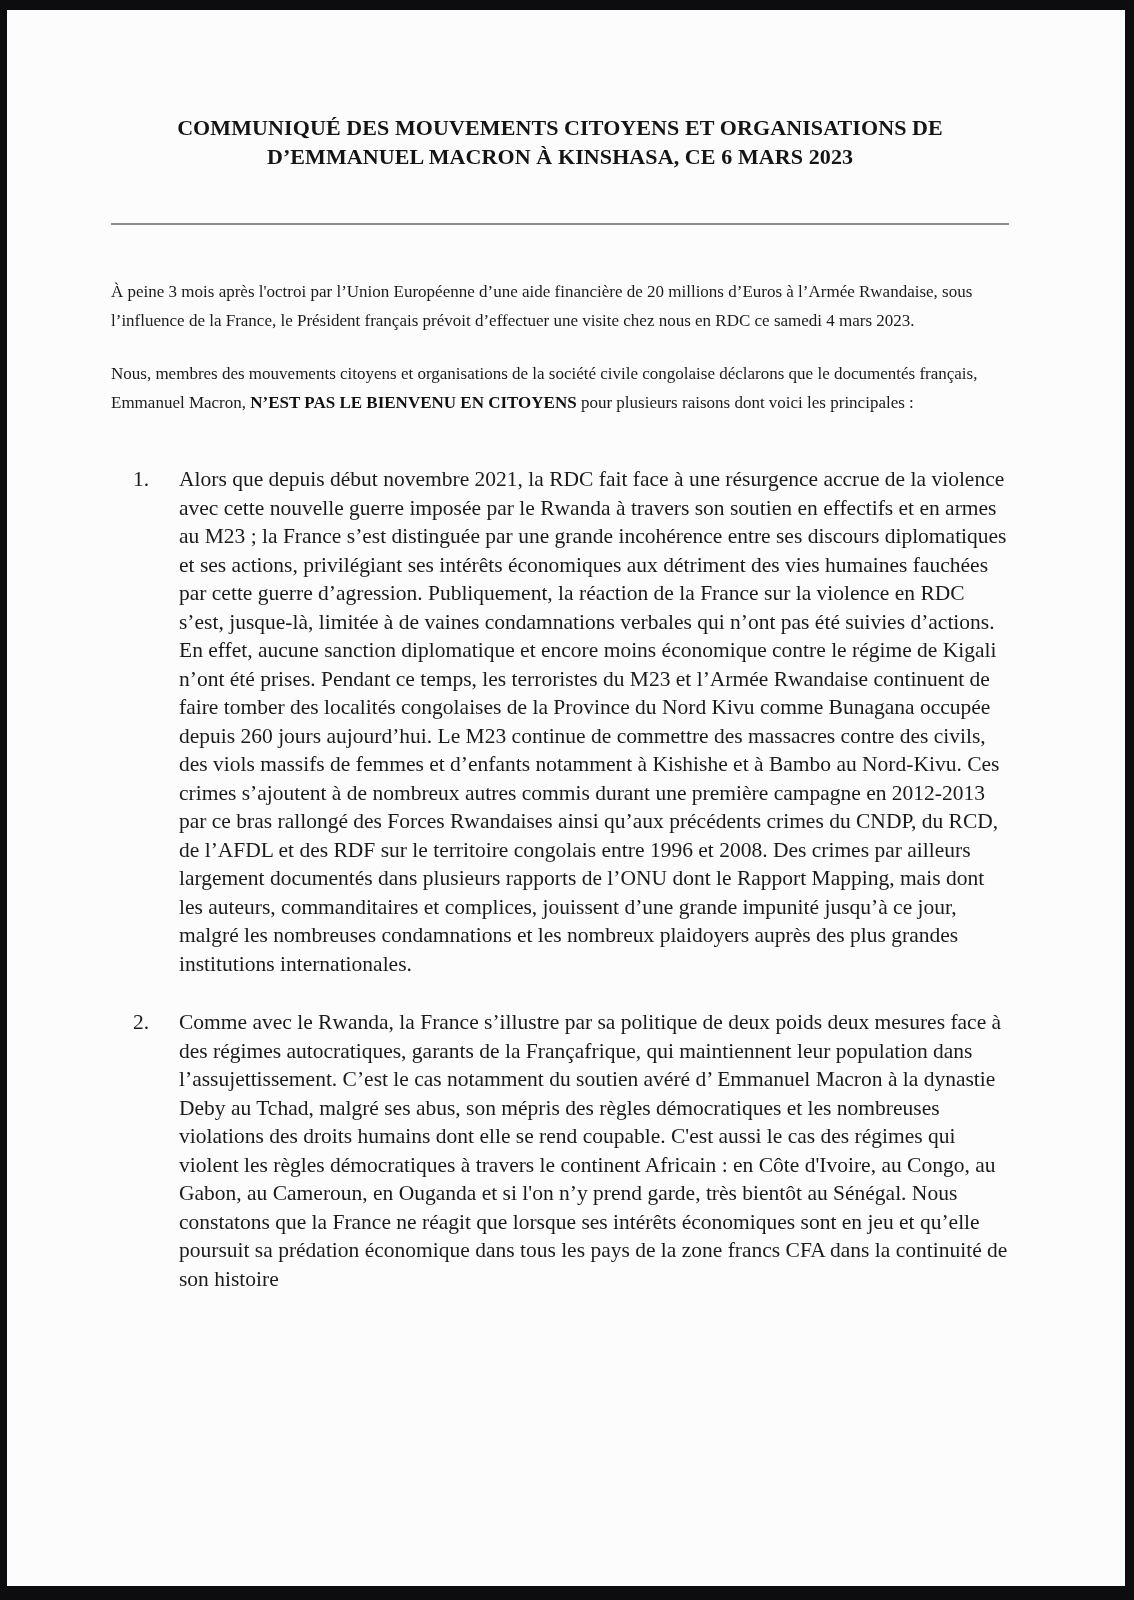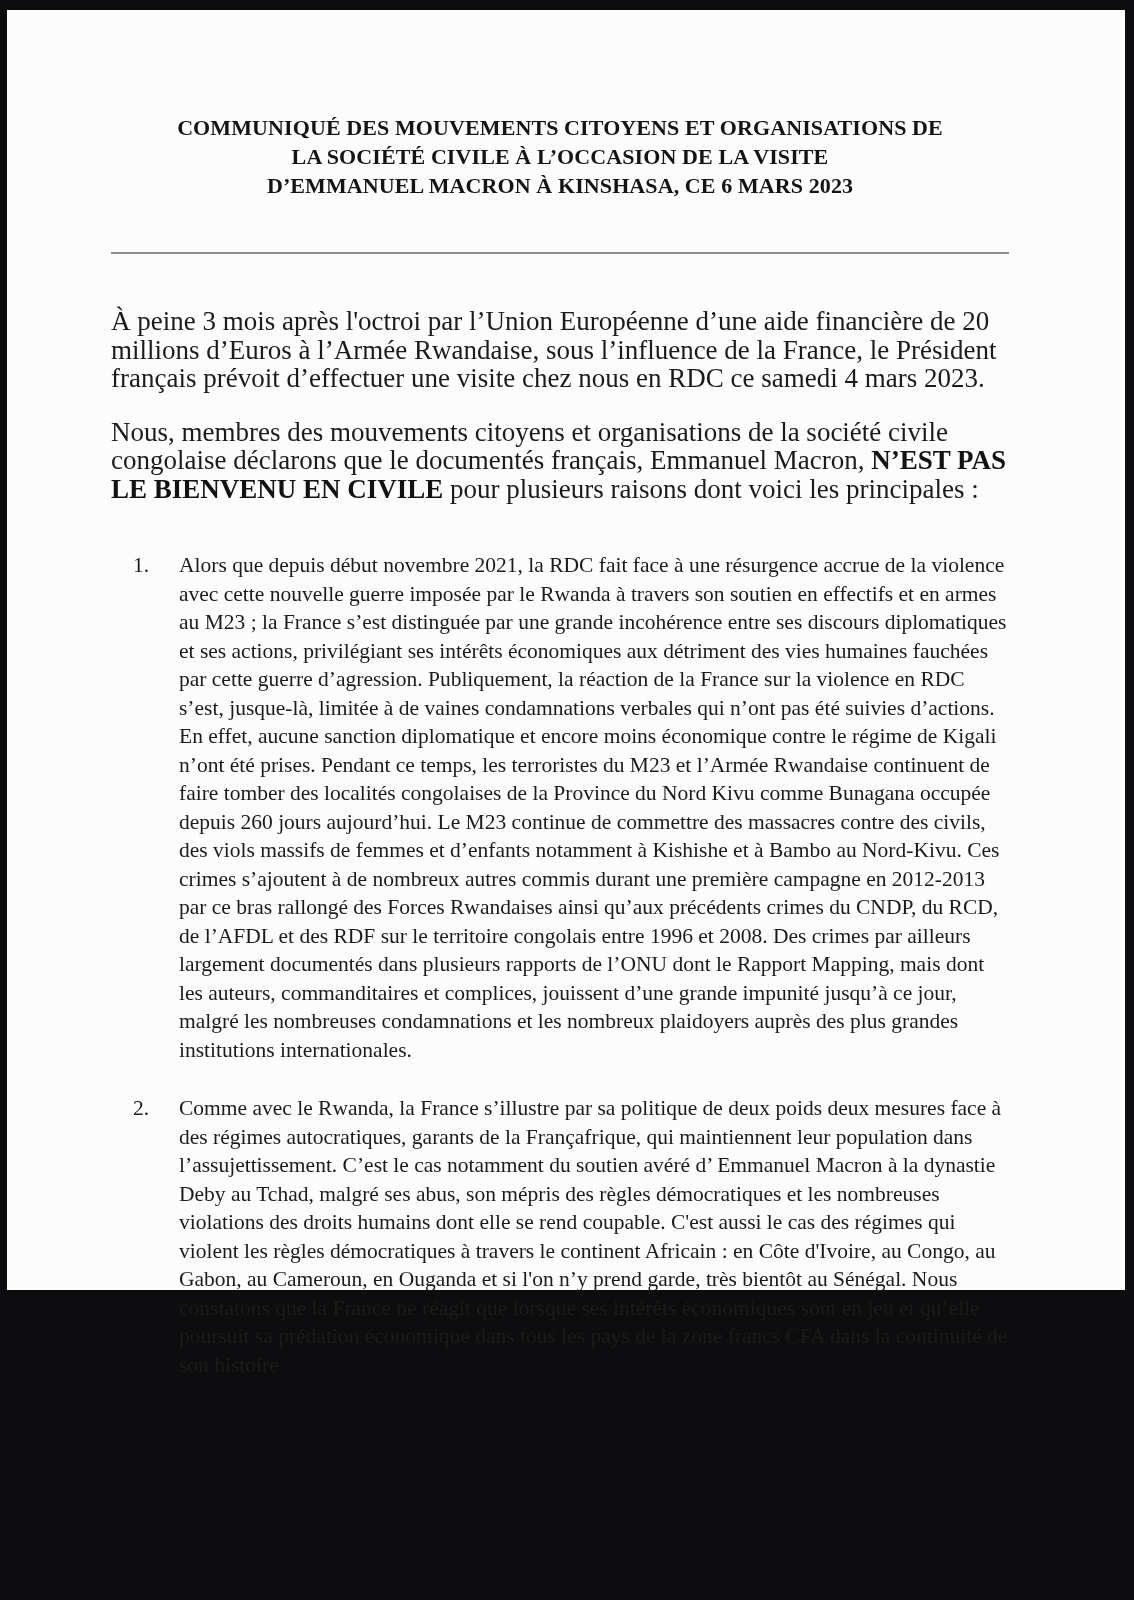--- a/index.html
+++ b/index.html
@@ -12,21 +12,21 @@
     background: #0d0d0f;
     font-family: "Liberation Serif", "DejaVu Serif", serif;
     position: relative;
     overflow: hidden;
   }
   .page {
     position: absolute;
     left: 7px;
     top: 10px;
     width: 1118px;
-    height: 1280px;
+    height: 1576px;
     background: #fcfcfc;
     color: #1b1b1b;
     box-sizing: border-box;
     padding: 103px 116px 0 104px;
   }
   .doc-title {
     margin: 0;
     font-size: 22px;
     line-height: 29px;
     font-weight: bold;
@@ -39,21 +39,21 @@
     white-space: nowrap;
   }
   .divider {
     margin-top: 52px;
     height: 0;
     border-top: 2px solid #8c8c8c;
     width: 100%;
   }
   .para {
     margin: 0;
-    font-size: 27px;
+    font-size: 17px;
     line-height: 28.5px;
     text-align: left;
   }
   .para-intro {
     margin-top: 53px;
   }
   .para-declaration {
     margin-top: 25px;
   }
   .para-declaration strong {
@@ -80,29 +80,28 @@
     top: 0;
   }
 </style>
 </head>
 <body>
 
 <div class="page">
 
   <h1 class="doc-title">
     <span class="title-line">COMMUNIQUÉ DES MOUVEMENTS CITOYENS ET ORGANISATIONS DE</span>
-    <span class="title-line">LA SOCIÉTÉ CIVILE À L’OCCASION DE LA VISITE</span>
     <span class="title-line">D’EMMANUEL MACRON À KINSHASA, CE 6 MARS 2023</span>
   </h1>
 
   <div class="divider"></div>
 
   <p class="para para-intro">À peine 3 mois après l'octroi par l’Union Européenne d’une aide financière de 20 millions d’Euros à l’Armée Rwandaise, sous l’influence de la France, le Président français prévoit d’effectuer une visite chez nous en RDC ce samedi 4 mars 2023.</p>
 
-  <p class="para para-declaration"><span>Nous, membres des mouvements citoyens et organisations de la société civile congolaise déclarons que le documentés français, Emmanuel Macron, </span><strong>N’EST PAS LE BIENVENU EN CIVILE</strong><span> pour plusieurs raisons dont voici les principales :</span></p>
+  <p class="para para-declaration"><span>Nous, membres des mouvements citoyens et organisations de la société civile congolaise déclarons que le documentés français, Emmanuel Macron, </span><strong>N’EST PAS LE BIENVENU EN CITOYENS</strong><span> pour plusieurs raisons dont voici les principales :</span></p>
 
   <ol class="reasons-list">
     <li class="reason-item">
       <span class="reason-number">1.</span>
       <span class="reason-text">Alors que depuis début novembre 2021, la RDC fait face à une résurgence accrue de la violence avec cette nouvelle guerre imposée par le Rwanda à travers son soutien en effectifs et en armes au M23 ; la France s’est distinguée par une grande incohérence entre ses discours diplomatiques et ses actions, privilégiant ses intérêts économiques aux détriment des vies humaines fauchées par cette guerre d’agression. Publiquement, la réaction de la France sur la violence en RDC s’est, jusque-là, limitée à de vaines condamnations verbales qui n’ont pas été suivies d’actions. En effet, aucune sanction diplomatique et encore moins économique contre le régime de Kigali n’ont été prises. Pendant ce temps, les terroristes du M23 et l’Armée Rwandaise continuent de faire tomber des localités congolaises de la Province du Nord Kivu comme Bunagana occupée depuis 260 jours aujourd’hui. Le M23 continue de commettre des massacres contre des civils, des viols massifs de femmes et d’enfants notamment à Kishishe et à Bambo au Nord-Kivu. Ces crimes s’ajoutent à de nombreux autres commis durant une première campagne en 2012-2013 par ce bras rallongé des Forces Rwandaises ainsi qu’aux précédents crimes du CNDP, du RCD, de l’AFDL et des RDF sur le territoire congolais entre 1996 et 2008. Des crimes par ailleurs largement documentés dans plusieurs rapports de l’ONU dont le Rapport Mapping, mais dont les auteurs, commanditaires et complices, jouissent d’une grande impunité jusqu’à ce jour, malgré les nombreuses condamnations et les nombreux plaidoyers auprès des plus grandes institutions internationales.</span>
     </li>
     <li class="reason-item">
       <span class="reason-number">2.</span>
       <span class="reason-text">Comme avec le Rwanda, la France s’illustre par sa politique de deux poids deux mesures face à des régimes autocratiques, garants de la Françafrique, qui maintiennent leur population dans l’assujettissement. C’est le cas notamment du soutien avéré d’ Emmanuel Macron à la dynastie Deby au Tchad, malgré ses abus, son mépris des règles démocratiques et les nombreuses violations des droits humains dont elle se rend coupable. C'est aussi le cas des régimes qui violent les règles démocratiques à travers le continent Africain : en Côte d'Ivoire, au Congo, au Gabon, au Cameroun, en Ouganda et si l'on n’y prend garde, très bientôt au Sénégal. Nous constatons que la France ne réagit que lorsque ses intérêts économiques sont en jeu et qu’elle poursuit sa prédation économique dans tous les pays de la zone francs CFA dans la continuité de son histoire</span>
     </li>

